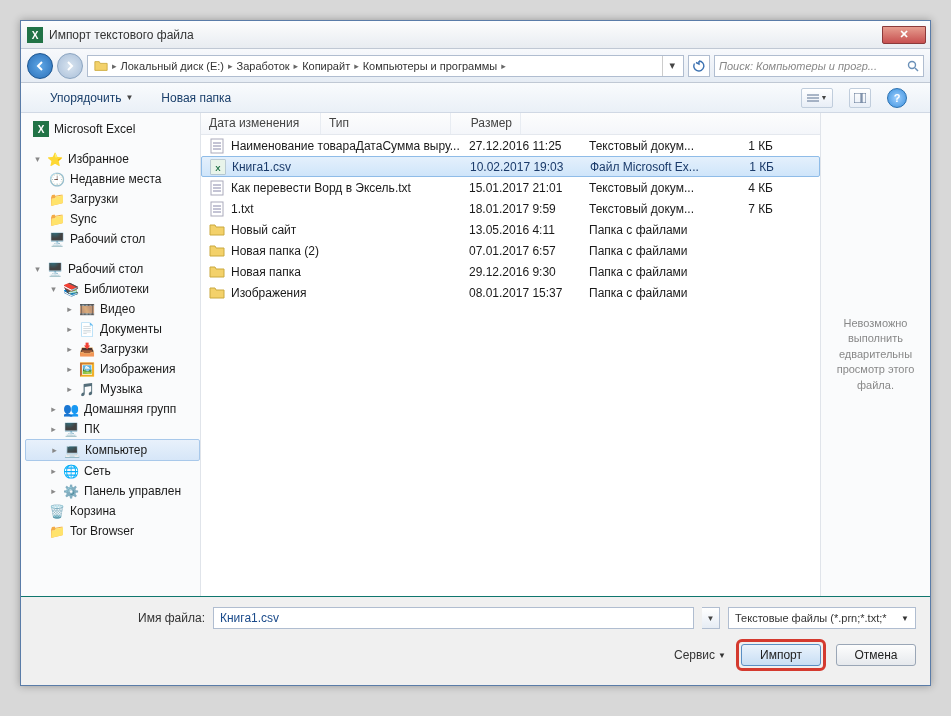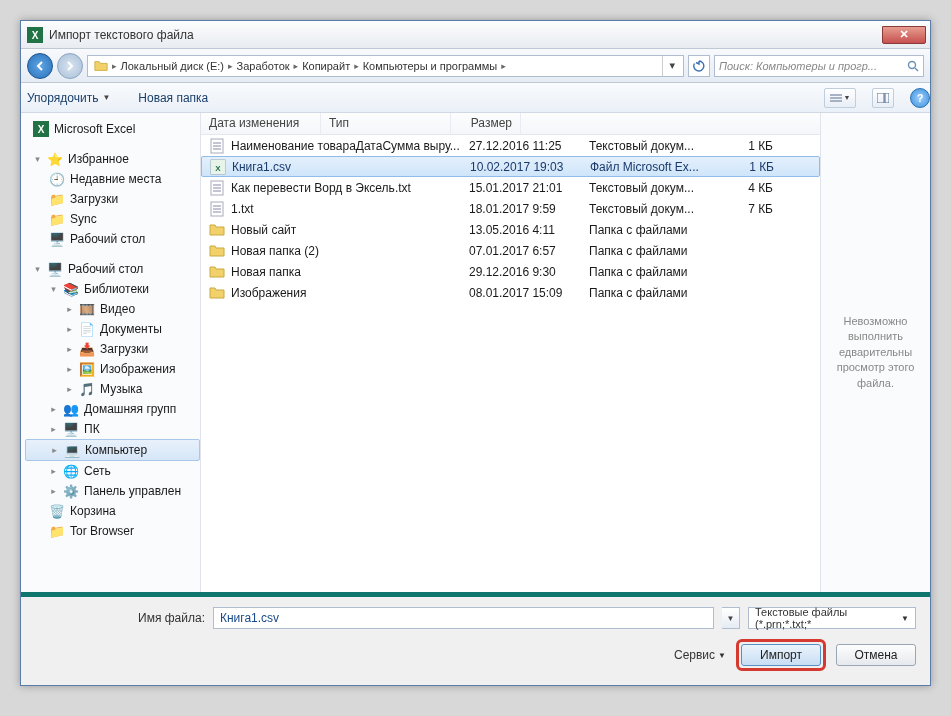--- a/index.html
+++ b/index.html
@@ -17,21 +17,21 @@
 .navbar { height: 34px; background: linear-gradient(#f7f9fc, #e6ecf4); border-bottom: 1px solid #c0c8d4; display: flex; align-items: center; padding: 0 6px; gap: 4px; }
 .nav-btn { width: 26px; height: 26px; border-radius: 50%; background: radial-gradient(#5fa7e6, #2a6fb8); border: 1px solid #1a5490; display: flex; align-items: center; justify-content: center; color: #fff; }
 .nav-btn.fwd { background: radial-gradient(#d8e4f0, #a8bed8); color: #6a88a8; border-color: #8aa4c0; }
 .breadcrumb { flex: 1; height: 22px; background: #fff; border: 1px solid #b0bdd0; display: flex; align-items: center; padding: 0 2px; font-size: 11px; color: #333; overflow: hidden; }
 .breadcrumb .seg { padding: 0 4px; display: flex; align-items: center; gap: 4px; white-space: nowrap; }
 .breadcrumb .sep { color: #666; font-size: 9px; }
 .breadcrumb .drop { margin-left: auto; padding: 0 6px; color: #444; border-left: 1px solid #ccc; height: 100%; display: flex; align-items: center; }
 .refresh-btn { width: 22px; height: 22px; border: 1px solid #b0bdd0; background: #fff; display: flex; align-items: center; justify-content: center; color: #3a70b0; }
 .searchbox { width: 210px; height: 22px; background: #fff; border: 1px solid #b0bdd0; display: flex; align-items: center; padding: 0 4px; color: #888; font-style: italic; font-size: 11px; gap: 4px; }
 
-.toolbar { height: 30px; background: linear-gradient(#f9fbfd, #eaf0f7); border-bottom: 1px solid #d0d8e4; display: flex; align-items: center; padding: 0 0; gap: 16px; }
+.toolbar { height: 30px; background: linear-gradient(#f9fbfd, #eaf0f7); border-bottom: 1px solid #d0d8e4; display: flex; align-items: center; padding: 0 23px; gap: 16px; }
 .toolbar .tbtn { color: #1a3f6b; font-size: 12px; display: flex; align-items: center; gap: 4px; padding: 3px 6px; }
 .toolbar .spacer { flex: 1; }
 .toolbar .view-btn { width: 32px; height: 20px; border: 1px solid #c0cddc; background: linear-gradient(#fff,#e8eef6); border-radius: 2px; display: flex; align-items: center; justify-content: center; gap: 2px; }
 .toolbar .help-btn { width: 20px; height: 20px; border-radius: 50%; background: radial-gradient(#9fd0ff, #3a8fdc); color: #fff; display: flex; align-items: center; justify-content: center; font-size: 11px; font-weight: bold; border: 1px solid #2a70b0; }
 
 .body { flex: 1; display: flex; overflow: hidden; }
 
 .sidebar { width: 180px; background: #fafbfc; border-right: 1px solid #e0e4ea; overflow-y: auto; padding: 6px 0 6px 4px; }
 .sidebar .group { margin-bottom: 10px; }
 .sidebar .item { display: flex; align-items: center; gap: 5px; padding: 2px 4px 2px 8px; font-size: 12px; color: #1a1a1a; white-space: nowrap; }
@@ -49,26 +49,26 @@
 .filelist .row.selected { background: linear-gradient(#e4f0fc, #cfe5fa); border: 1px solid #8fbce8; border-radius: 2px; color: #1a3a6a; }
 .filelist .row .cell { padding: 0 8px; overflow: hidden; text-overflow: ellipsis; white-space: nowrap; display: flex; align-items: center; gap: 6px; }
 .col-name { width: 260px; }
 .col-date { width: 120px; }
 .col-type { width: 130px; }
 .col-size { width: 70px; text-align: right; justify-content: flex-end; }
 .file-ico { width: 16px; height: 16px; display: inline-flex; align-items: center; justify-content: center; }
 
 .preview { width: 110px; border-left: 1px solid #e0e4ea; background: #fafbfc; display: flex; align-items: center; justify-content: center; padding: 8px; color: #888; font-size: 11px; text-align: center; line-height: 1.4; }
 
-.footer { padding: 10px 14px 14px 14px; background: #f0f0f0; border-top: 5px solid #0f766e; display: flex; flex-direction: column; gap: 10px; }
+.footer { padding: 10px 14px 14px 14px; background: #f0f0f0; border-top: 1px solid #0f766e; display: flex; flex-direction: column; gap: 10px; }
 .footer-row { display: flex; align-items: center; gap: 8px; }
 .footer-label { width: 170px; text-align: right; font-size: 12px; color: #333; }
 .filename-input { flex: 1; height: 22px; background: #fff; border: 1px solid #b0bdd0; padding: 0 6px; font-size: 12px; color: #1a4a8a; }
 .filename-drop { width: 18px; height: 22px; border: 1px solid #b0bdd0; border-left: none; background: linear-gradient(#fff,#e6ecf4); display: flex; align-items: center; justify-content: center; font-size: 8px; color: #444; }
-.filter-select { width: 168px; height: 22px; background: #fff; border: 1px solid #b0bdd0; padding: 0 6px; font-size: 11px; color: #333; display: flex; align-items: center; justify-content: space-between; }
+.filter-select { width: 188px; height: 22px; background: #fff; border: 1px solid #b0bdd0; padding: 0 6px; font-size: 11px; color: #333; display: flex; align-items: center; justify-content: space-between; }
 
 .btn { min-width: 80px; height: 22px; background: linear-gradient(#fdfdfd,#e6e9ed); border: 1px solid #9aa6b6; border-radius: 3px; font-size: 12px; color: #222; display: inline-flex; align-items: center; justify-content: center; padding: 4px 10px; }
 .btn.primary { background: linear-gradient(#eaf3fc,#c8def4); border-color: #5a8fc4; }
 .import-highlight { border: 3px solid #d43a2f; border-radius: 6px; padding: 2px; display: inline-flex; }
 .tools-link { font-size: 12px; color: #333; display: flex; align-items: center; gap: 3px; }
 
 svg { display: block; }
 </style>
 </head>
 <body>
@@ -373,21 +373,21 @@
             </div>
             <div class="row">
               <div class="cell col-name">
                 <span class="file-ico">
                   <svg width="16" height="16" viewBox="0 0 16 16">
                     <path d="M1 3h5l1 2h8v8H1z" fill="#f3d16a" stroke="#caa93e"></path>
                   </svg>
                 </span>
                 <span>Изображения</span>
               </div>
-              <div class="cell col-date">08.01.2017 15:09</div>
+              <div class="cell col-date">08.01.2017 15:37</div>
               <div class="cell col-type">Папка с файлами</div>
               <div class="cell col-size"></div>
             </div>
           </div>
     </div>
 
     <div class="preview">
       <span>Невозможно выполнить едварительны просмотр этого файла.</span>
     </div>
 

